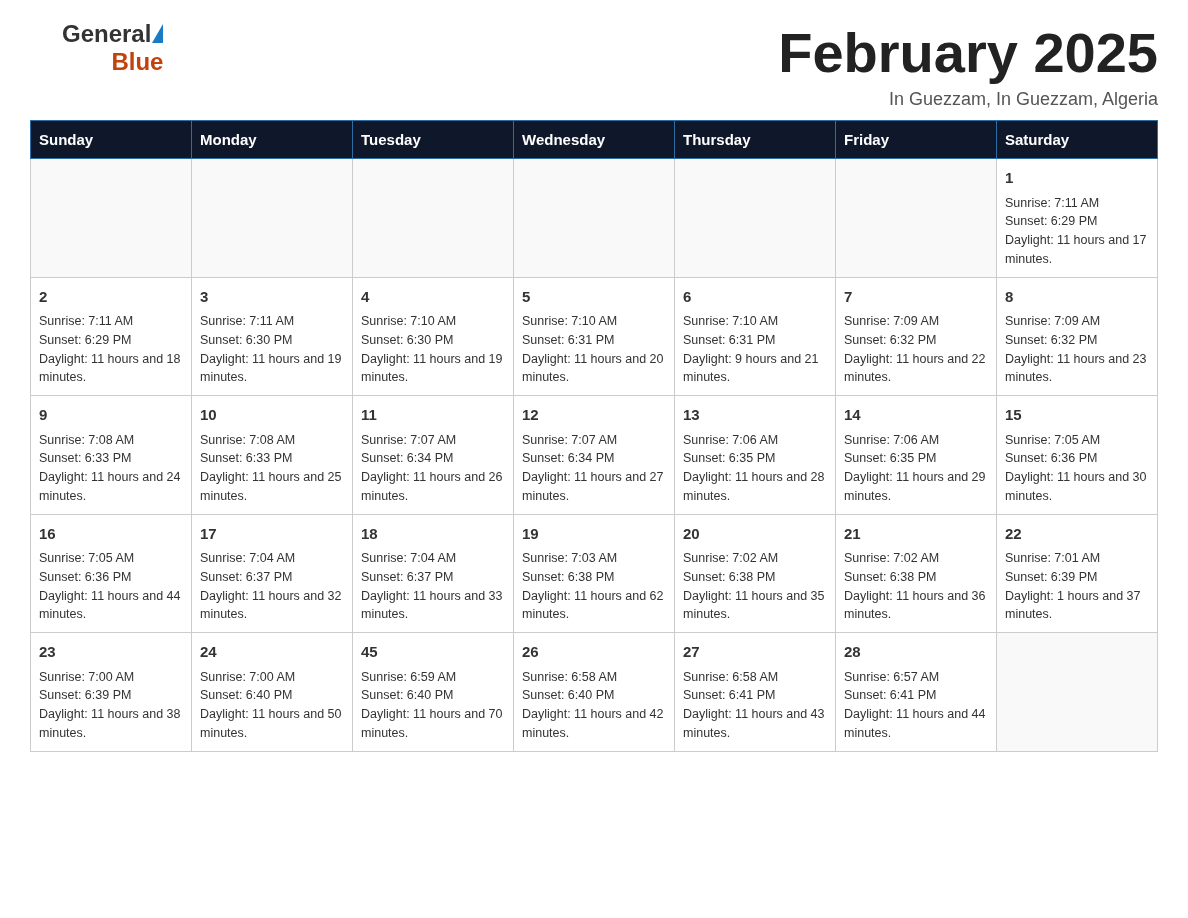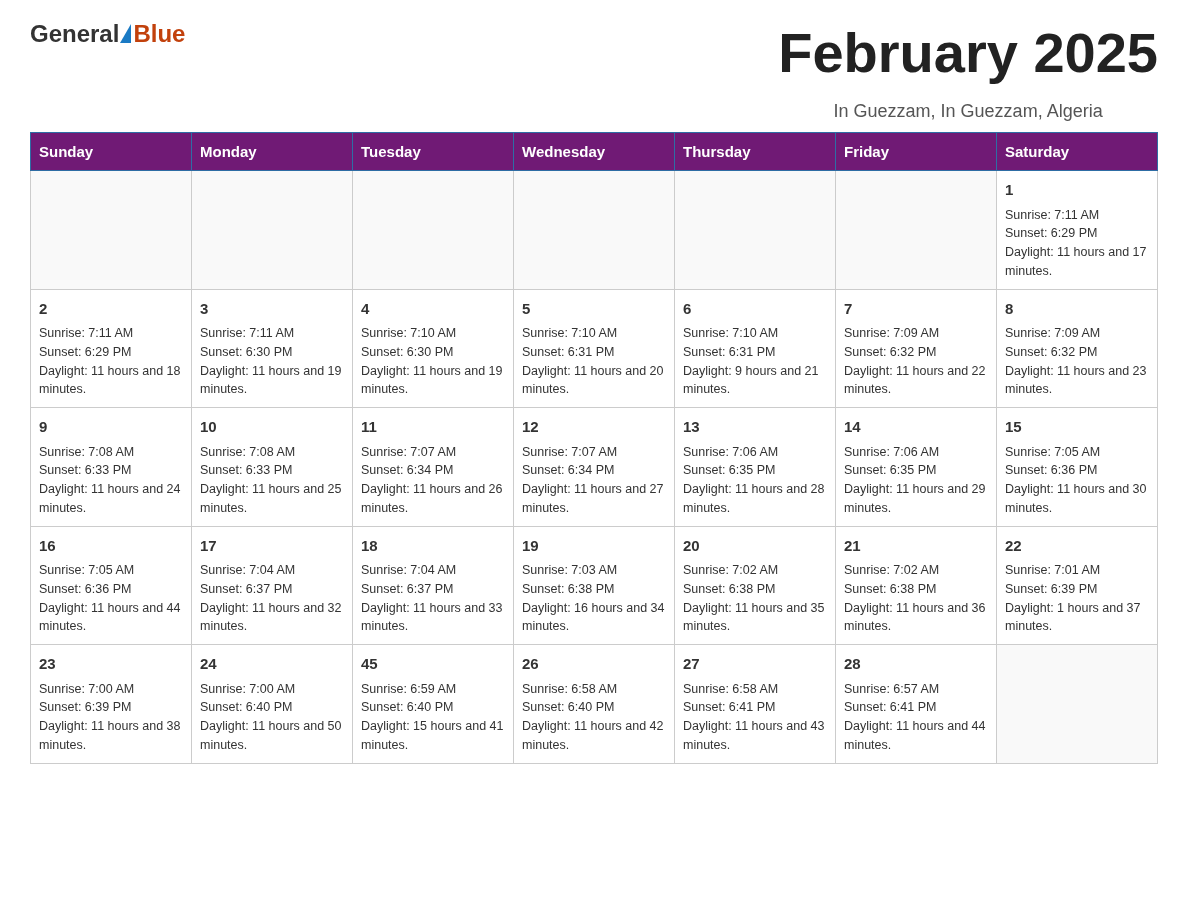--- a/index.html
+++ b/index.html
@@ -19,30 +19,29 @@
       text-align: right;
     }
     .month-title {
       font-size: 56px;
       font-weight: bold;
       color: #222;
     }
     .location-subtitle {
       font-size: 18px;
       color: #555;
-      margin-top: 16px;
-      text-align: center;
+      margin-top: 4px;
     }
     .calendar {
       width: 100%;
       border-collapse: collapse;
       margin-top: 10px;
     }
     .calendar th {
-      background-color: #701a75;
+      background-color: #0f172a;
       color: #fff;
       padding: 10px 8px;
       font-size: 15px;
       font-weight: bold;
       text-align: left;
       border: 1px solid #2e6da4;
     }
     .calendar td {
       vertical-align: top;
       padding: 8px;
@@ -58,21 +57,23 @@
       display: block;
     }
     .calendar tr.week-row td {
       height: 110px;
     }
     .calendar td.empty {
       background: #f9f9f9;
     }
     .logo-container {
       display: flex;
-      align-items: flex-start;
+      flex-direction: column;
+      align-items: flex-end;
+      margin-left: 32px;
     }
     .logo-line1 {
       display: flex;
       align-items: center;
     }
     .logo-triangle {
       display: inline-block;
       width: 0;
       height: 0;
       border-left: 11px solid transparent;
@@ -233,21 +234,21 @@
         <td>
         <span class="day-number">18</span>
         <span>Sunrise: 7:04 AM</span><br>
         <span>Sunset: 6:37 PM</span><br>
         <span>Daylight: 11 hours and 33 minutes.</span>
       </td>
         <td>
         <span class="day-number">19</span>
         <span>Sunrise: 7:03 AM</span><br>
         <span>Sunset: 6:38 PM</span><br>
-        <span>Daylight: 16 hours and 34 minutes.</span>
+        <span>Daylight: 11 hours and 62 minutes.</span>
       </td>
         <td>
         <span class="day-number">20</span>
         <span>Sunrise: 7:02 AM</span><br>
         <span>Sunset: 6:38 PM</span><br>
         <span>Daylight: 11 hours and 35 minutes.</span>
       </td>
         <td>
         <span class="day-number">21</span>
         <span>Sunrise: 7:02 AM</span><br>
@@ -271,21 +272,21 @@
         <td>
         <span class="day-number">24</span>
         <span>Sunrise: 7:00 AM</span><br>
         <span>Sunset: 6:40 PM</span><br>
         <span>Daylight: 11 hours and 50 minutes.</span>
       </td>
         <td>
         <span class="day-number">45</span>
         <span>Sunrise: 6:59 AM</span><br>
         <span>Sunset: 6:40 PM</span><br>
-        <span>Daylight: 15 hours and 41 minutes.</span>
+        <span>Daylight: 11 hours and 70 minutes.</span>
       </td>
         <td>
         <span class="day-number">26</span>
         <span>Sunrise: 6:58 AM</span><br>
         <span>Sunset: 6:40 PM</span><br>
         <span>Daylight: 11 hours and 42 minutes.</span>
       </td>
         <td>
         <span class="day-number">27</span>
         <span>Sunrise: 6:58 AM</span><br>

